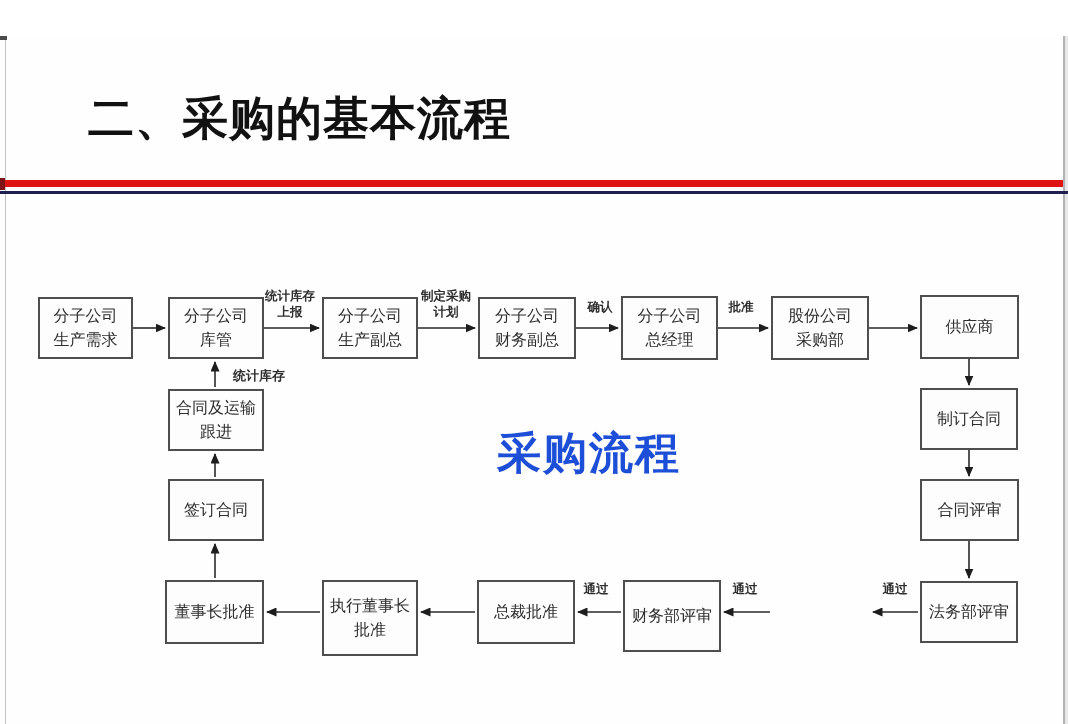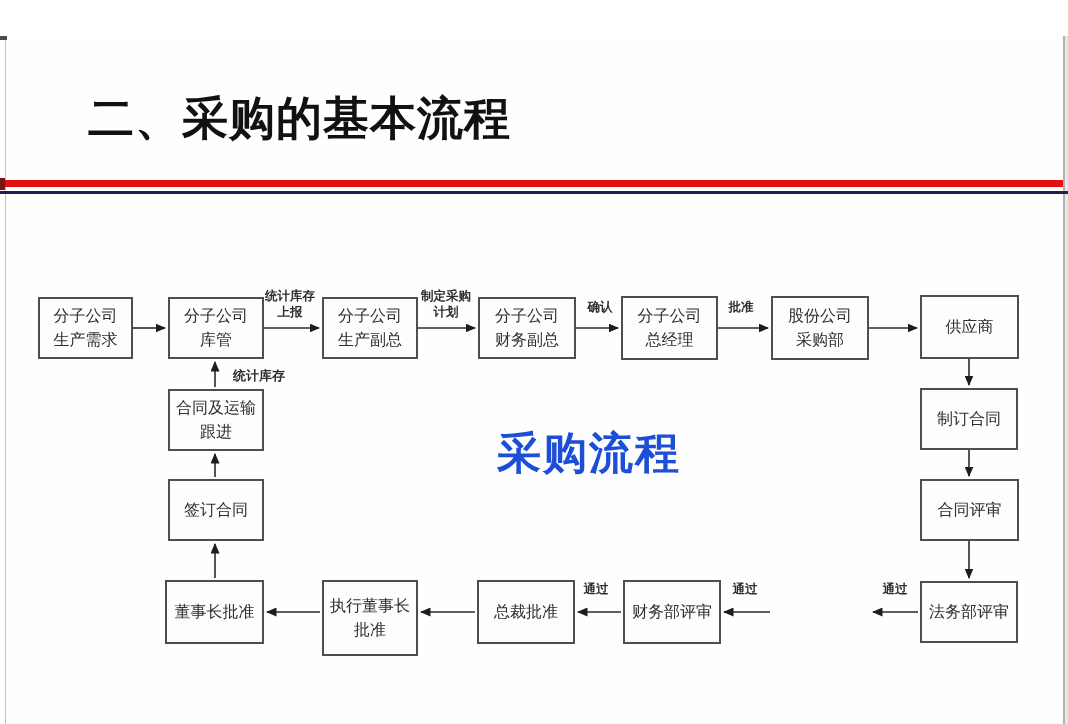--- a/index.html
+++ b/index.html
@@ -99,21 +99,21 @@
     <div class="node" style="left:478px;top:261px;width:98px;height:62px">分子公司
 财务副总</div>
     <div class="node" style="left:621px;top:260px;width:97px;height:64px">分子公司
 总经理</div>
     <div class="node" style="left:771px;top:260px;width:98px;height:64px">股份公司
 采购部</div>
     <div class="node" style="left:920px;top:259px;width:99px;height:64px">供应商</div>
     <div class="node" style="left:920px;top:352px;width:98px;height:62px">制订合同</div>
     <div class="node" style="left:920px;top:443px;width:99px;height:62px">合同评审</div>
     <div class="node" style="left:920px;top:545px;width:98px;height:62px">法务部评审</div>
-    <div class="node" style="left:623px;top:544px;width:98px;height:64px">财务部评审</div>
+    <div class="node" style="left:623px;top:544px;width:98px;height:72px">财务部评审</div>
     <div class="node" style="left:477px;top:544px;width:98px;height:64px">总裁批准</div>
     <div class="node" style="left:322px;top:544px;width:96px;height:76px">执行董事长
 批准</div>
     <div class="node" style="left:165px;top:544px;width:99px;height:64px">董事长批准</div>
     <div class="node" style="left:168px;top:443px;width:96px;height:62px">签订合同</div>
     <div class="node" style="left:168px;top:353px;width:96px;height:62px">合同及运输
 跟进</div>
 
     <div class="edge-label" style="left:290px;top:253px">统计库存
 上报</div>

